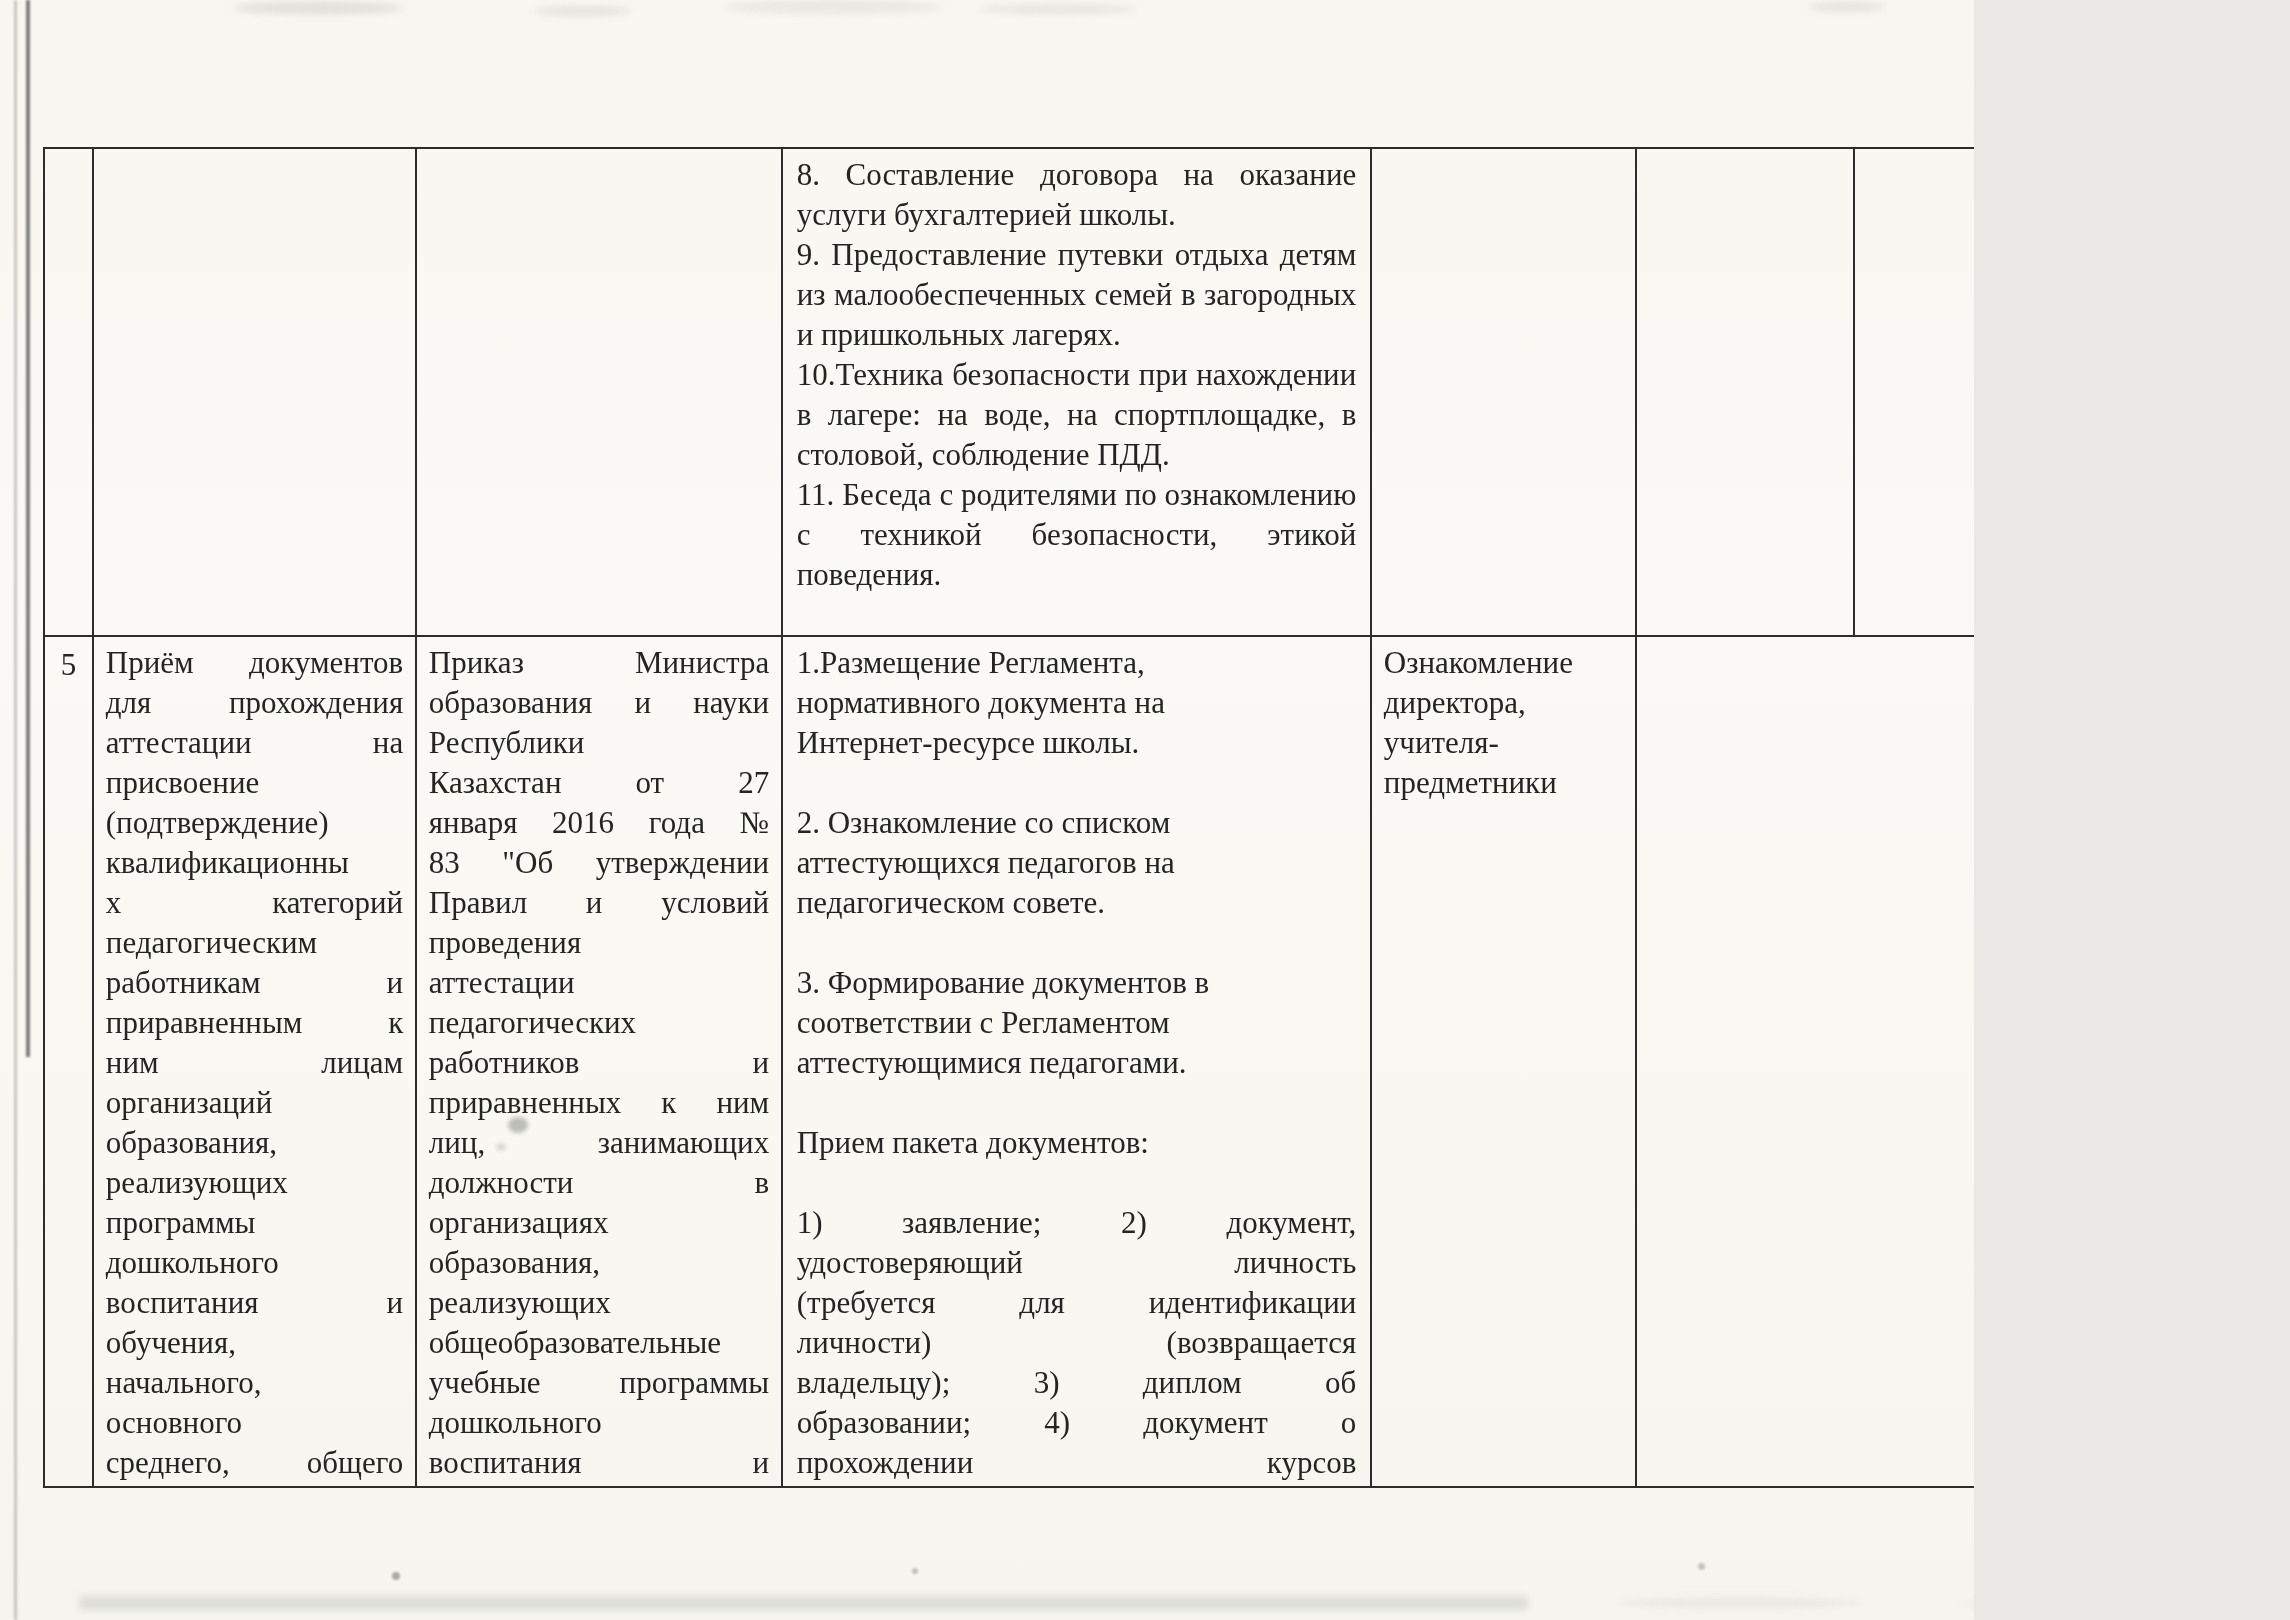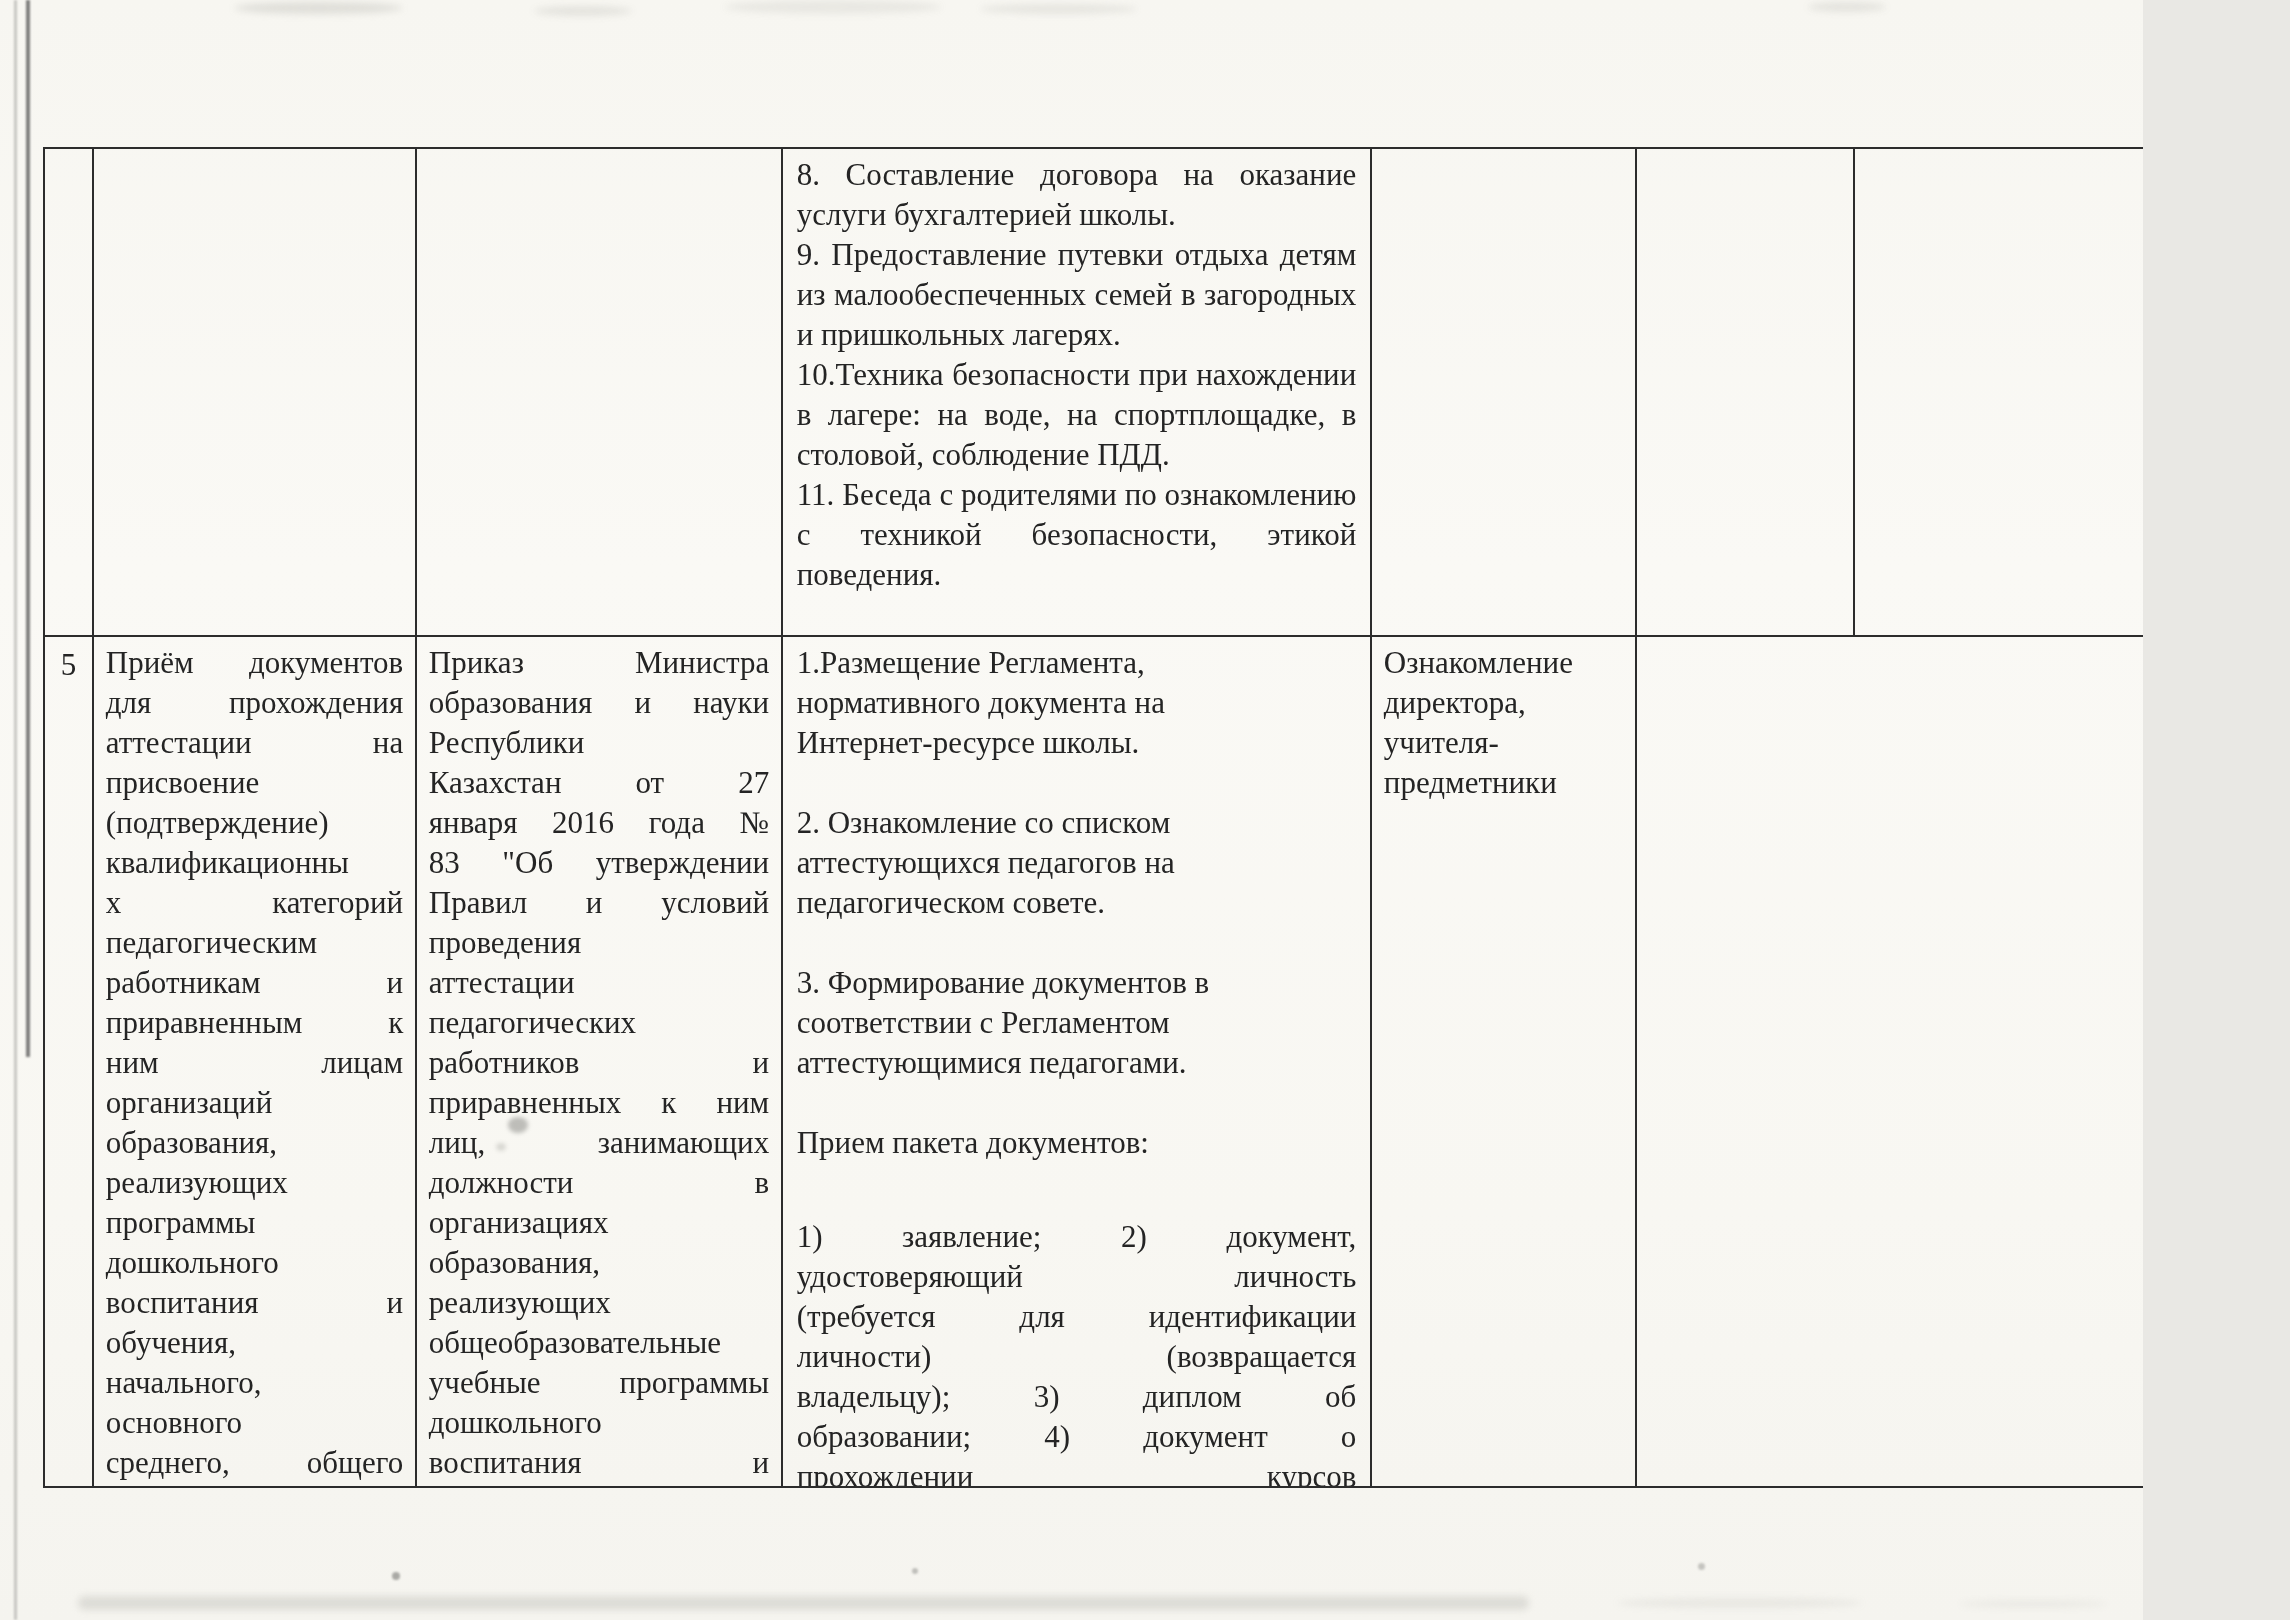--- a/index.html
+++ b/index.html
@@ -1,18 +1,18 @@
 <!DOCTYPE html>
 <html><head>
 <meta charset="utf-8">
 <style>
   html,body{margin:0;padding:0;background:#e9e8e4;}
   .page{
     position:relative;
-    width:2143px;height:1620px;
+    width:1974px;height:1620px;
     background:linear-gradient(180deg,#f7f6f1 0%,#faf9f5 35%,#f8f7f2 75%,#f5f4ef 100%);
     overflow:hidden;
     font-family:"Liberation Serif","DejaVu Serif",serif;
     color:#232323;
   }
   .doc-table{
     position:absolute;left:43px;top:147px;
     width:2216px;height:1341px;
     display:grid;
     grid-template-columns:49px 323px 366px 589px 265px 218px 1fr;
@@ -27,21 +27,21 @@
     padding:5.9px 11.8px 0 11.8px;
   }
   .cell.wide{padding:5.9px 13.7px 0 13.7px;}
   .b-r{border-right:2px solid #2c2c2c;}
   .b-b{border-bottom:2px solid #2c2c2c;}
   .txt{font-size:31px;line-height:40px;color:#242424;}
   .pre{white-space:pre-line;}
   .just{text-align:justify;}
   .jall{text-align:justify;text-align-last:justify;}
   .num-cell{text-align:center;padding-top:7.8px;}
-  .docs-block{margin-top:54px;}
+  .docs-block{margin-top:40px;}
   
   .artifact{position:absolute;pointer-events:none;}
   .edge-left-faint{left:13.7px;top:0;width:2.9px;height:1620px;background:#9a9a96;opacity:.5;filter:blur(1px);}
   .edge-left-dark{left:25.5px;top:0;width:4.9px;height:1057px;background:#565656;opacity:.75;filter:blur(1px);}
   .edge-right-faint{left:2274px;top:88px;width:2.9px;height:1431px;background:#b0b0ac;opacity:.35;filter:blur(1px);}
   .smudge{background:rgba(168,170,162,.30);filter:blur(3.9px);border-radius:50%;}
   .sm-top1{left:235px;top:2px;width:167px;height:11.8px;}
   .sm-top2{left:534px;top:5.9px;width:98px;height:9.8px;opacity:.8;}
   .sm-top3{left:725px;top:0;width:216px;height:13.7px;opacity:.6;}
   .sm-top4{left:980px;top:3.9px;width:157px;height:9.8px;opacity:.7;}

